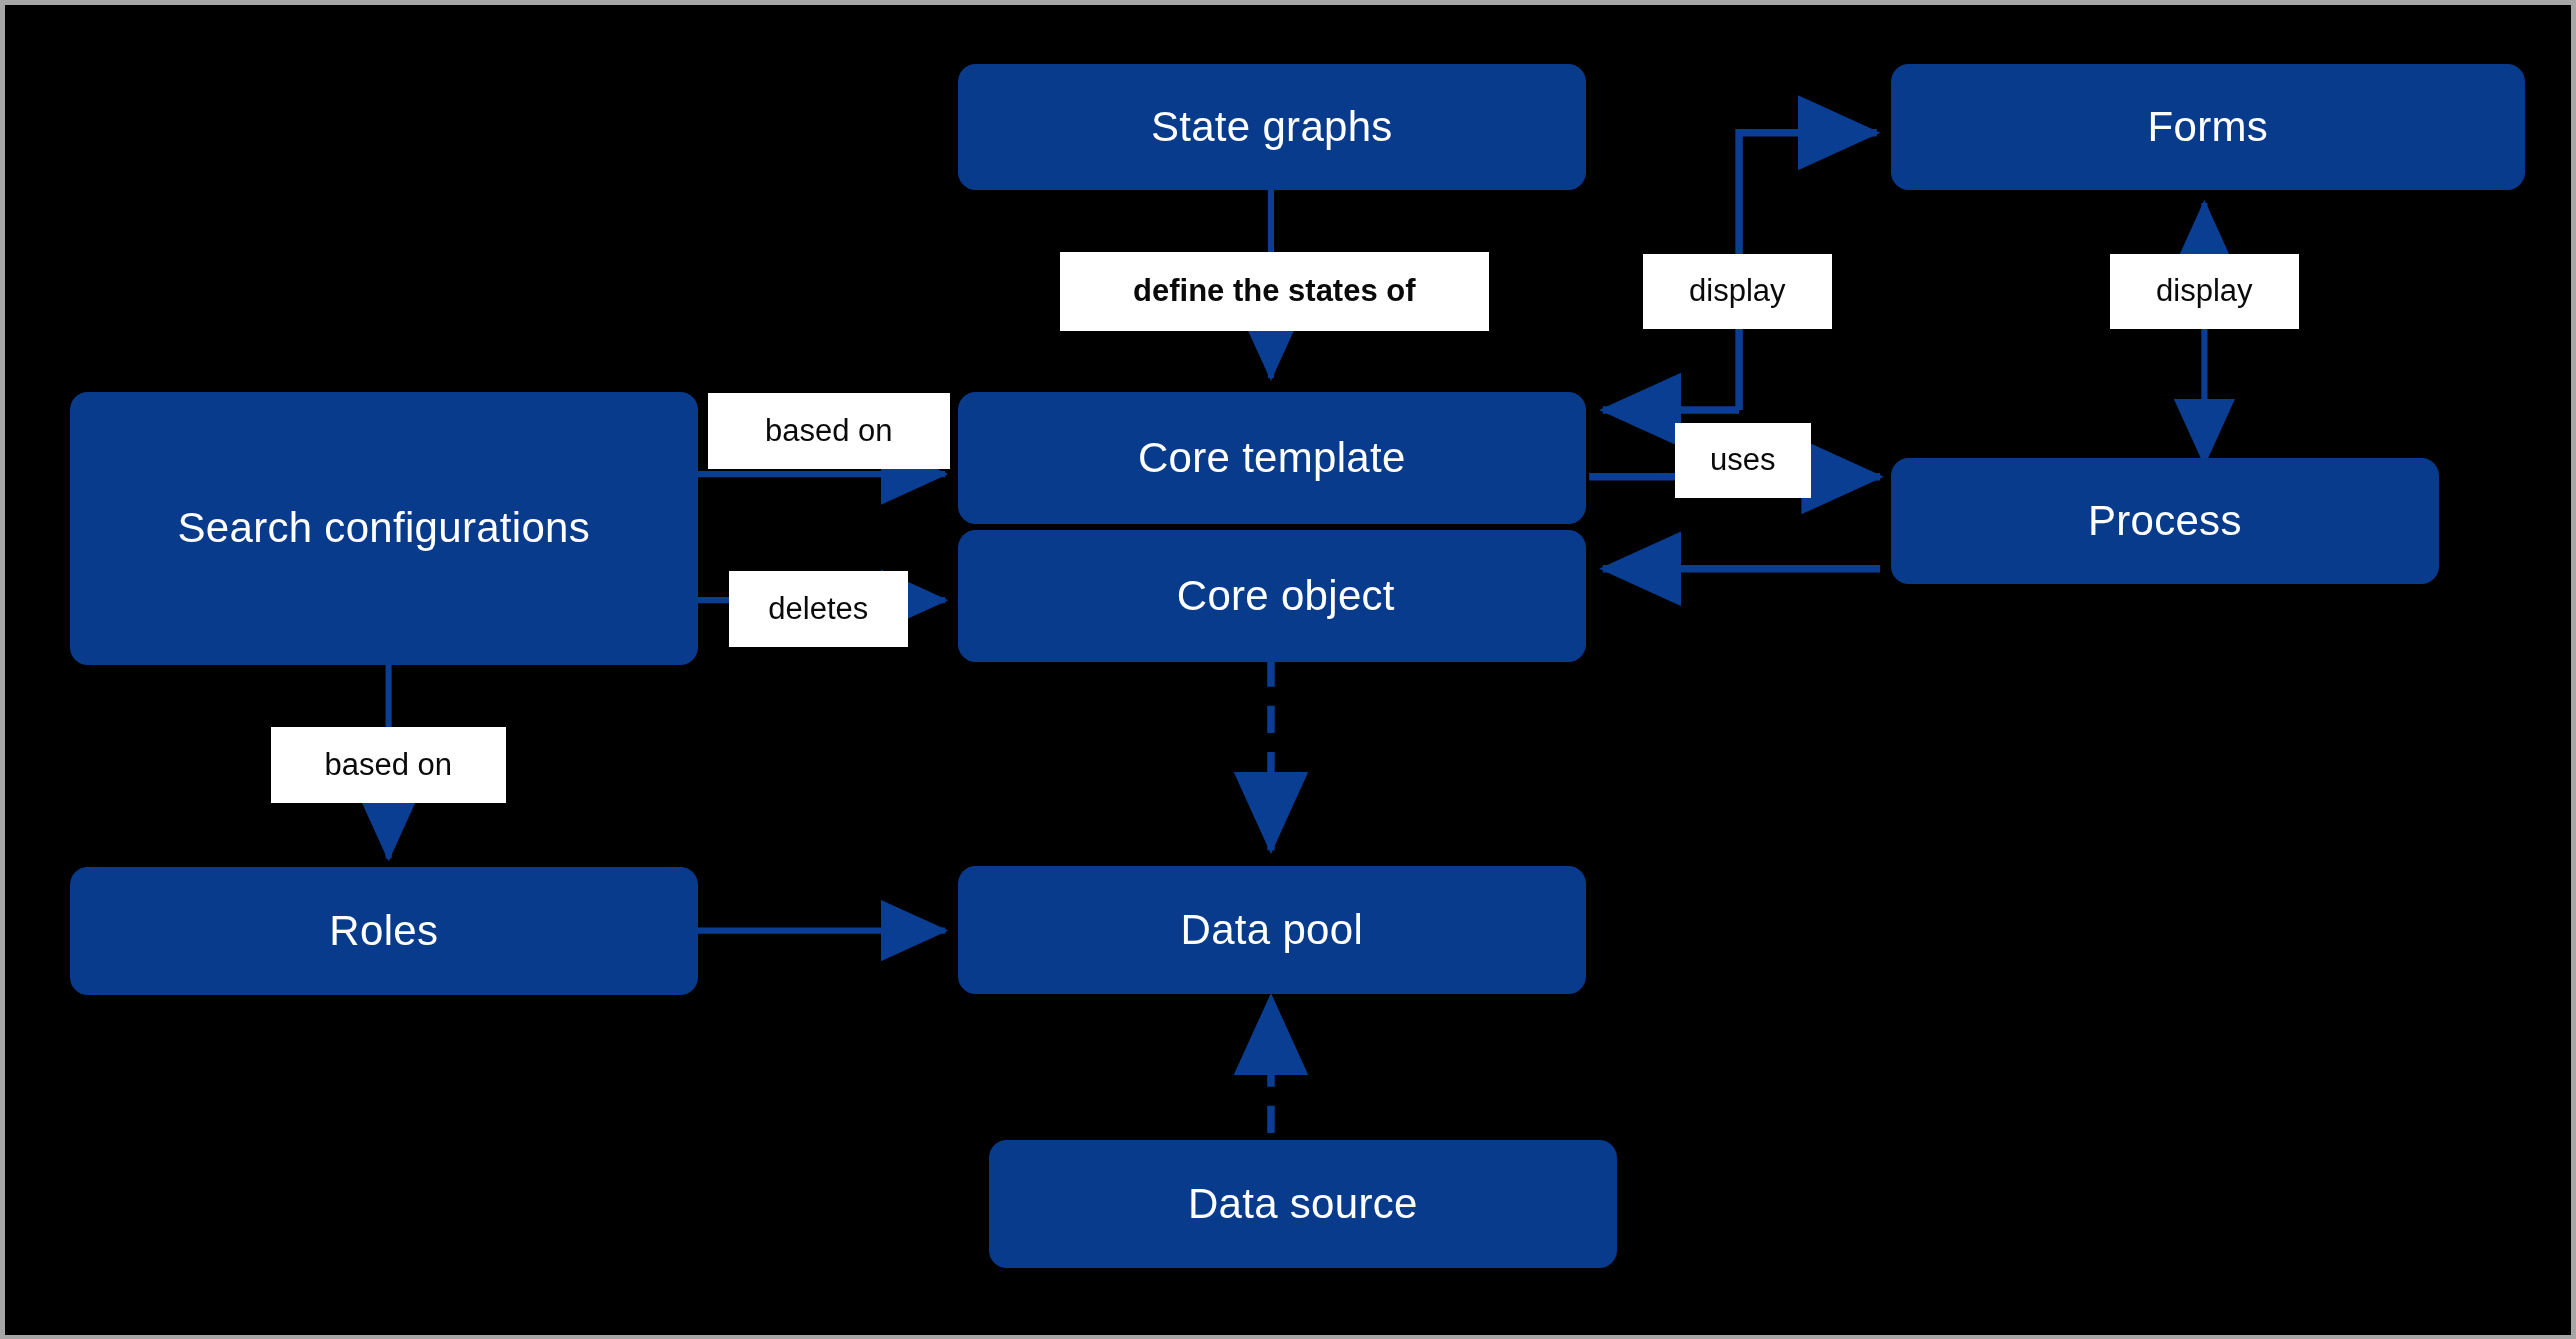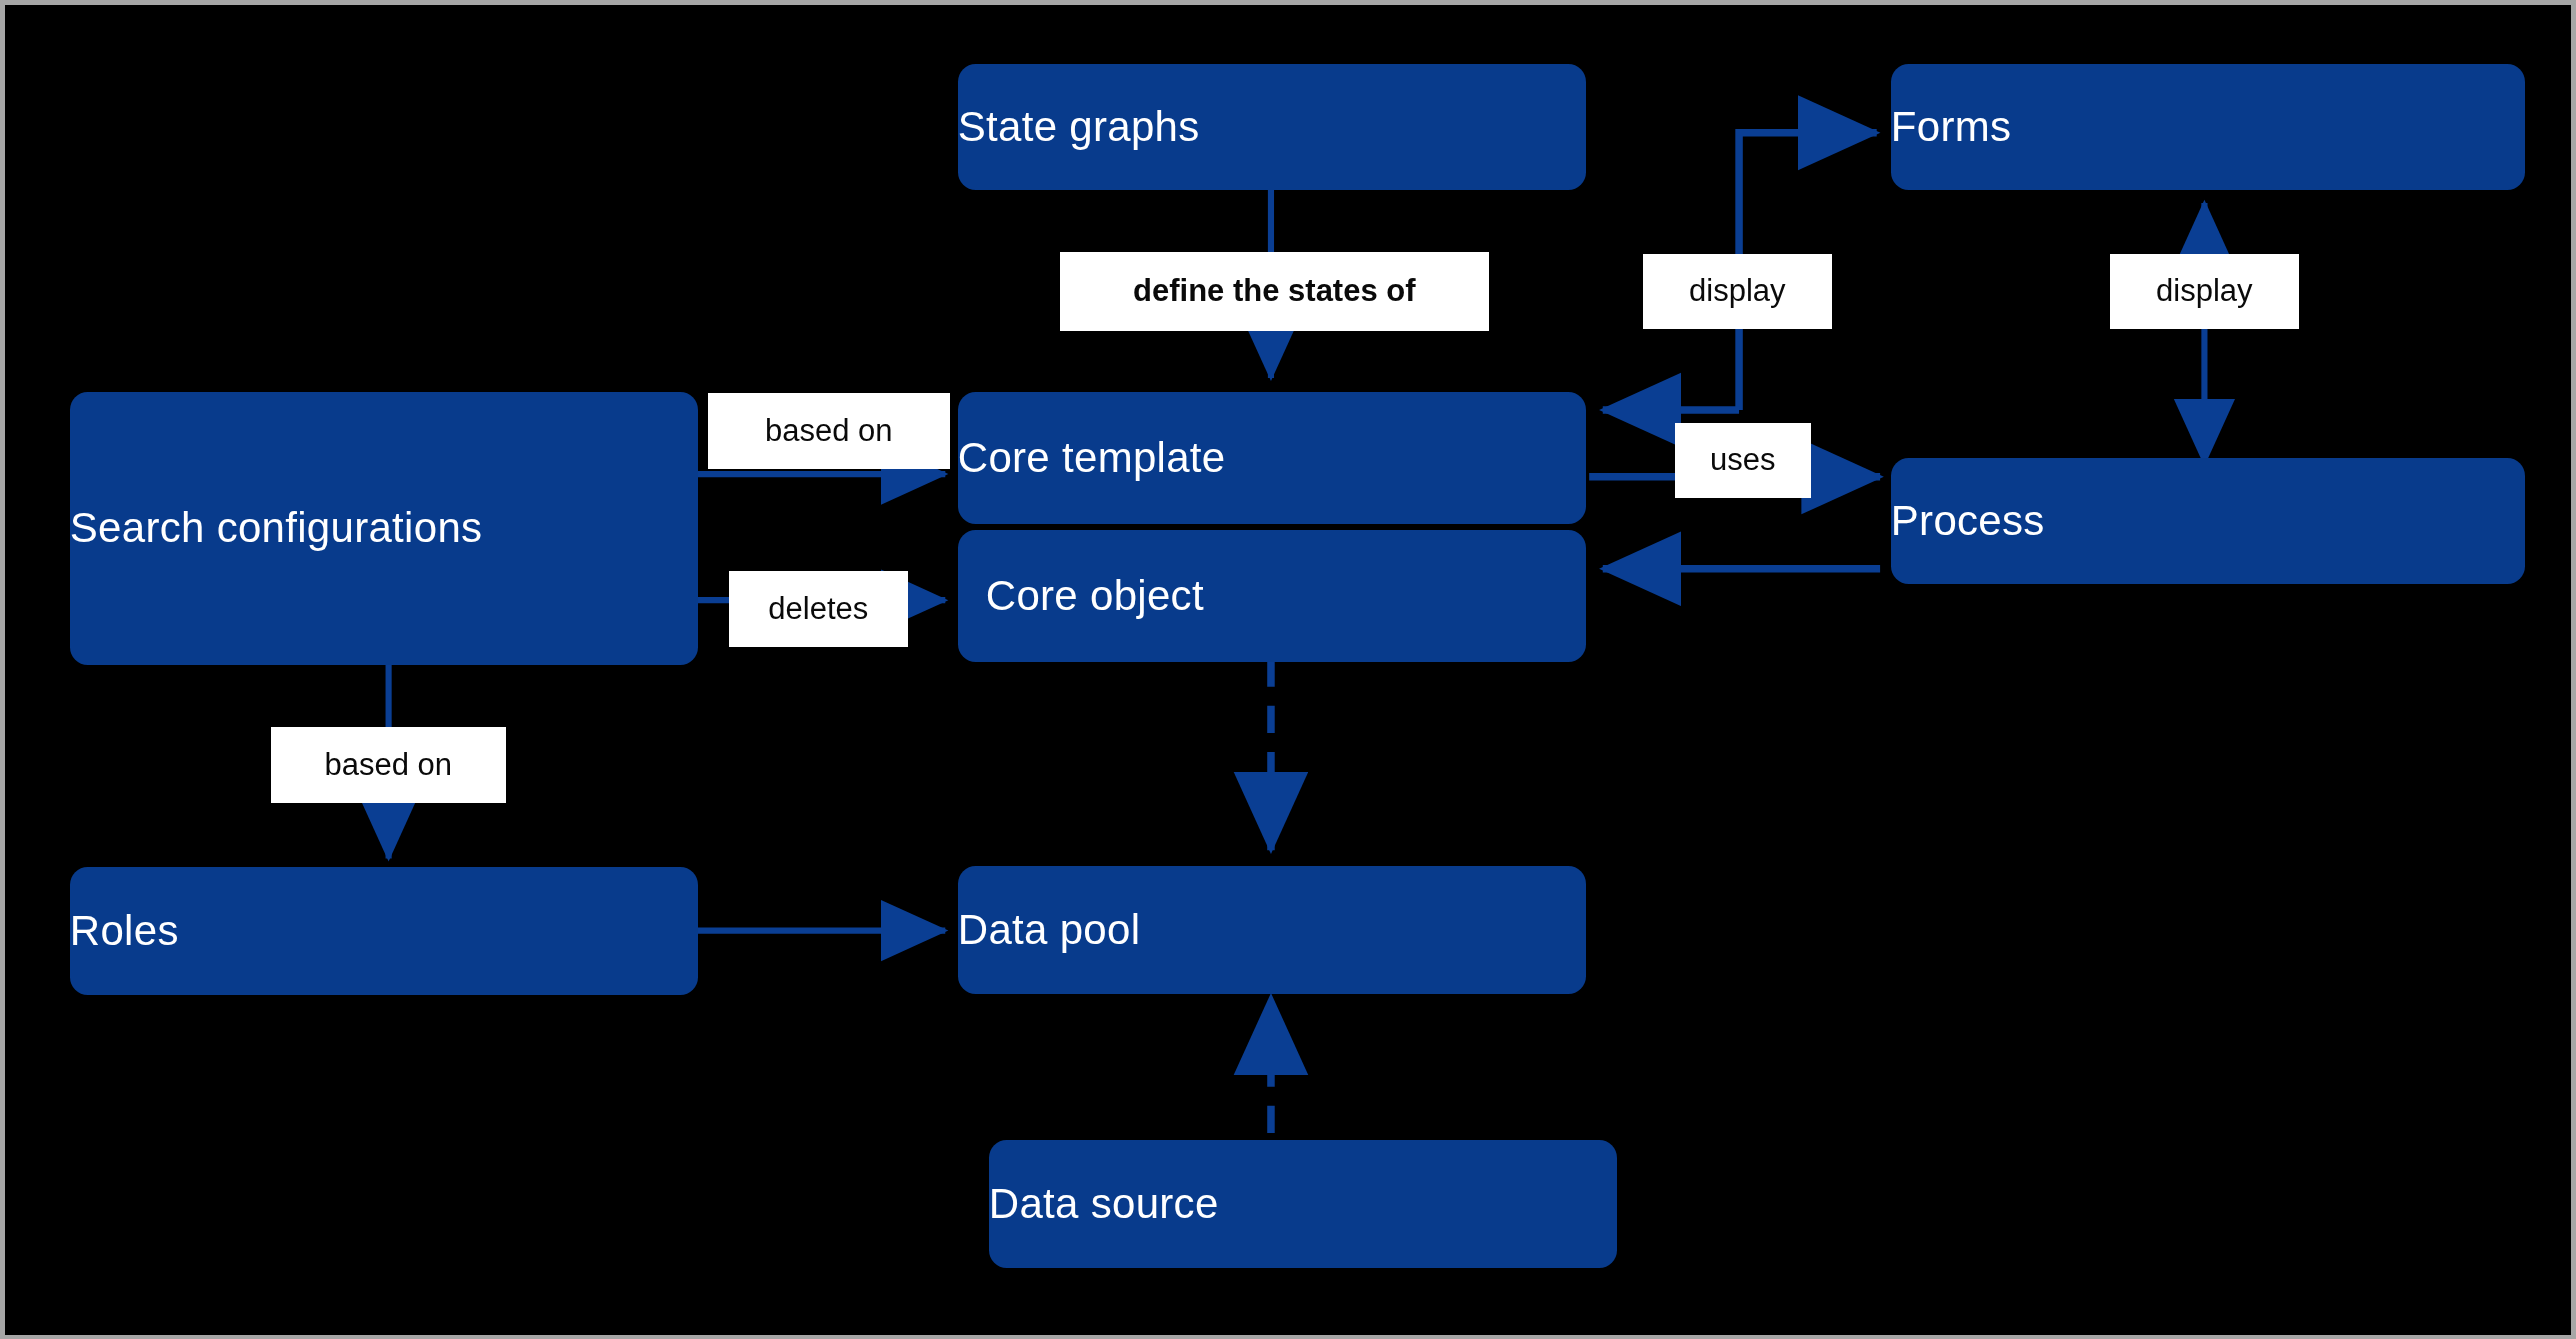--- a/index.html
+++ b/index.html
@@ -24,20 +24,21 @@
     background: #000000;
     overflow: hidden;
   }
   .node {
     position: absolute;
     background: #083B8C;
     border-radius: 17.7px;
     color: #ffffff;
     display: flex;
     align-items: center;
+    justify-content: center;
     font-size: 42px;
     font-weight: 400;
     letter-spacing: 0.3px;
     line-height: 1.1;
     text-align: center;
     box-sizing: border-box;
     z-index: 3;
   }
   .edge-layer {
     position: absolute;
@@ -139,21 +140,21 @@
     </div>
 
     <div class="node" style="left:953px; top:387px; width:628px; height:132px;">
       <span>Core template</span>
     </div>
 
     <div class="node" style="left:953px; top:525px; width:628px; height:132px;padding-left:28px;">
       <span>Core object</span>
     </div>
 
-    <div class="node" style="left:1886px; top:453px; width:634px; height:126px;">
+    <div class="node" style="left:1886px; top:453px; width:548px; height:126px;">
       <span>Process</span>
     </div>
 
     <div class="node" style="left:65px; top:862px; width:628px; height:128px;">
       <span>Roles</span>
     </div>
 
     <div class="node" style="left:953px; top:861px; width:628px; height:128px;">
       <span>Data pool</span>
     </div>

